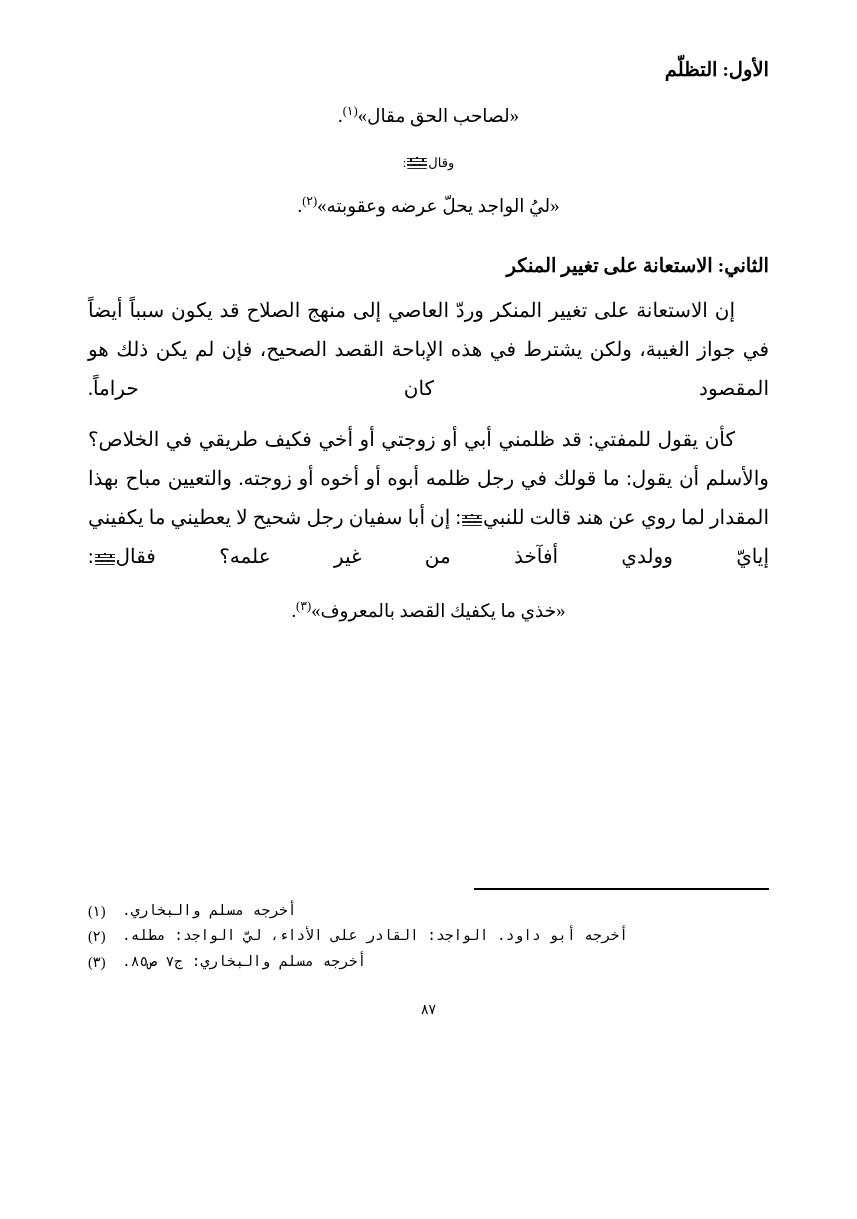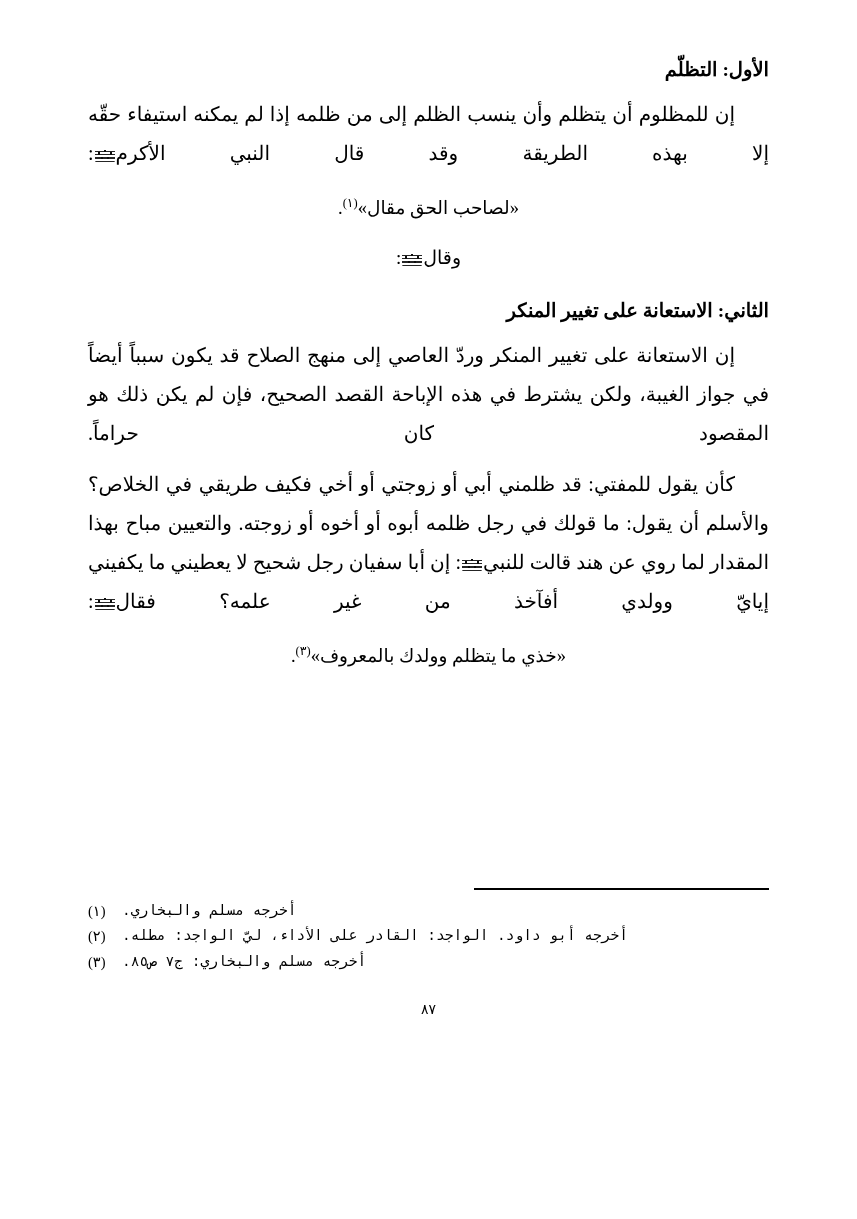--- a/index.html
+++ b/index.html
@@ -48,21 +48,21 @@
     text-indent: 34px;
   }
   .quote {
     text-align: center;
     font-size: 18.5px;
     line-height: 1.9;
     margin: 18px 0 20px 0;
   }
   .centerline {
     text-align: center;
-    font-size: 19px;
+    font-size: 13px;
     margin: 16px 0 4px 0;
   }
   .sup {
     font-size: 12.5px;
     vertical-align: super;
   }
   .pbuh {
     display: inline-block;
     width: 20px;
     height: 16px;
@@ -115,35 +115,35 @@
 </style>
 </head>
 <body>
 
 <div class="page">
 
   <div class="content">
 
     <div class="heading">الأول: التظلّم</div>
 
-    <p class="para"><span>إن للمظلوم أن يتظلم وأن ينسب الظلم إلى من ظلمه إذا لم يمكنه استيفاء حقّه إلا بهذه الطريقة وقد قال النبي الأكرم</span><span class="pbuh"></span><span>:</span></p>
 
     <div class="quote"><span>«لصاحب الحق مقال»</span><span class="sup">(١)</span><span>.</span></div>
 
     <div class="centerline"><span>وقال</span><span class="pbuh"></span><span>:</span></div>
 
+    <div class="quote"><span>«ليُ الواجد يحلّ عرضه وعقوبته»</span><span class="sup">(٢)</span><span>.</span></div>
 
     <div class="heading second">الثاني: الاستعانة على تغيير المنكر</div>
 
     <p class="para">إن الاستعانة على تغيير المنكر وردّ العاصي إلى منهج الصلاح قد يكون سبباً أيضاً في جواز الغيبة، ولكن يشترط في هذه الإباحة القصد الصحيح، فإن لم يكن ذلك هو المقصود كان حراماً.</p>
 
 
     <p class="para"><span>كأن يقول للمفتي: قد ظلمني أبي أو زوجتي أو أخي فكيف طريقي في الخلاص؟ والأسلم أن يقول: ما قولك في رجل ظلمه أبوه أو أخوه أو زوجته. والتعيين مباح بهذا المقدار لما روي عن هند قالت للنبي</span><span class="pbuh"></span><span>: إن أبا سفيان رجل شحيح لا يعطيني ما يكفيني إيايّ وولدي أفآخذ من غير علمه؟ فقال</span><span class="pbuh"></span><span>:</span></p>
 
-    <div class="quote"><span>«خذي ما يتظلم وولدك بالمعروف»</span><span class="sup">(٣)</span><span>.</span></div>
+    <div class="quote"><span>«خذي ما يكفيك القصد بالمعروف»</span><span class="sup">(٣)</span><span>.</span></div>
 
 
   </div>
 
   <div class="footnotes">
     <div class="fn-rule"></div>
 
     <div class="fn">
       <span class="fn-text">أخرجه مسلم والبخاري.</span>
       <span class="fn-num">(١)</span>

